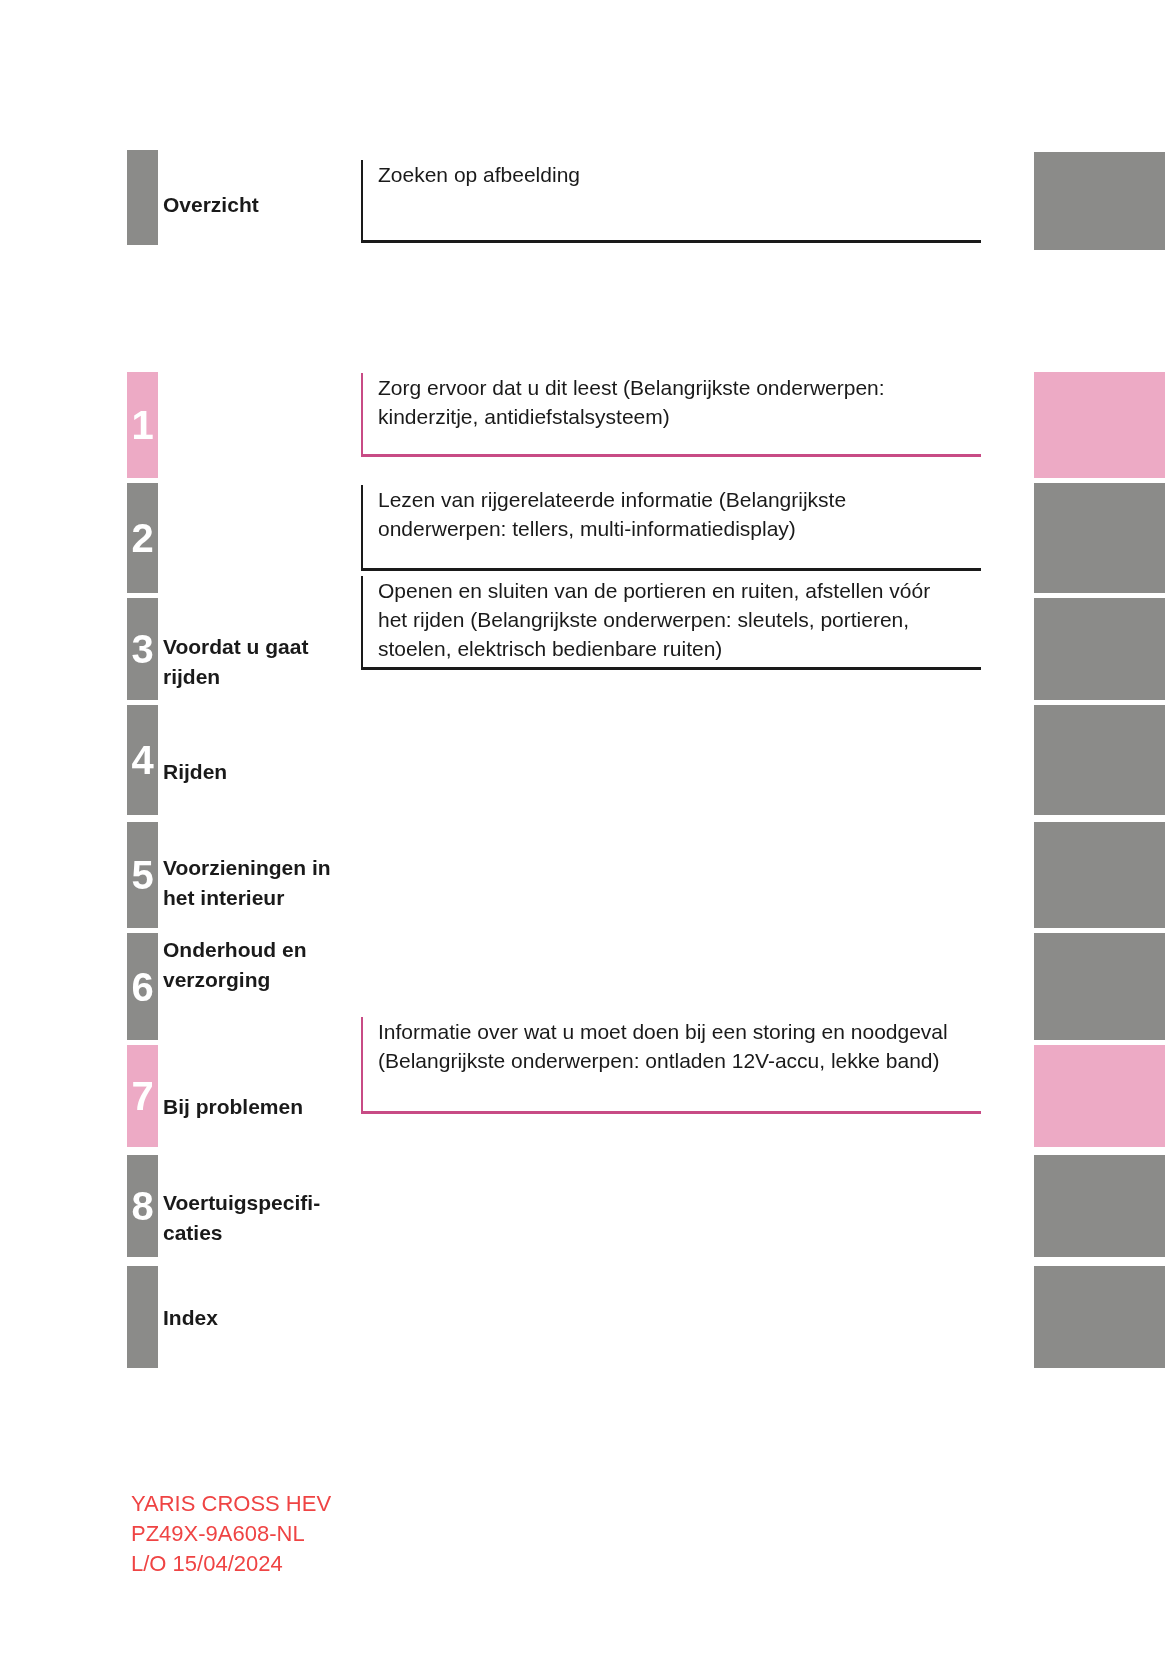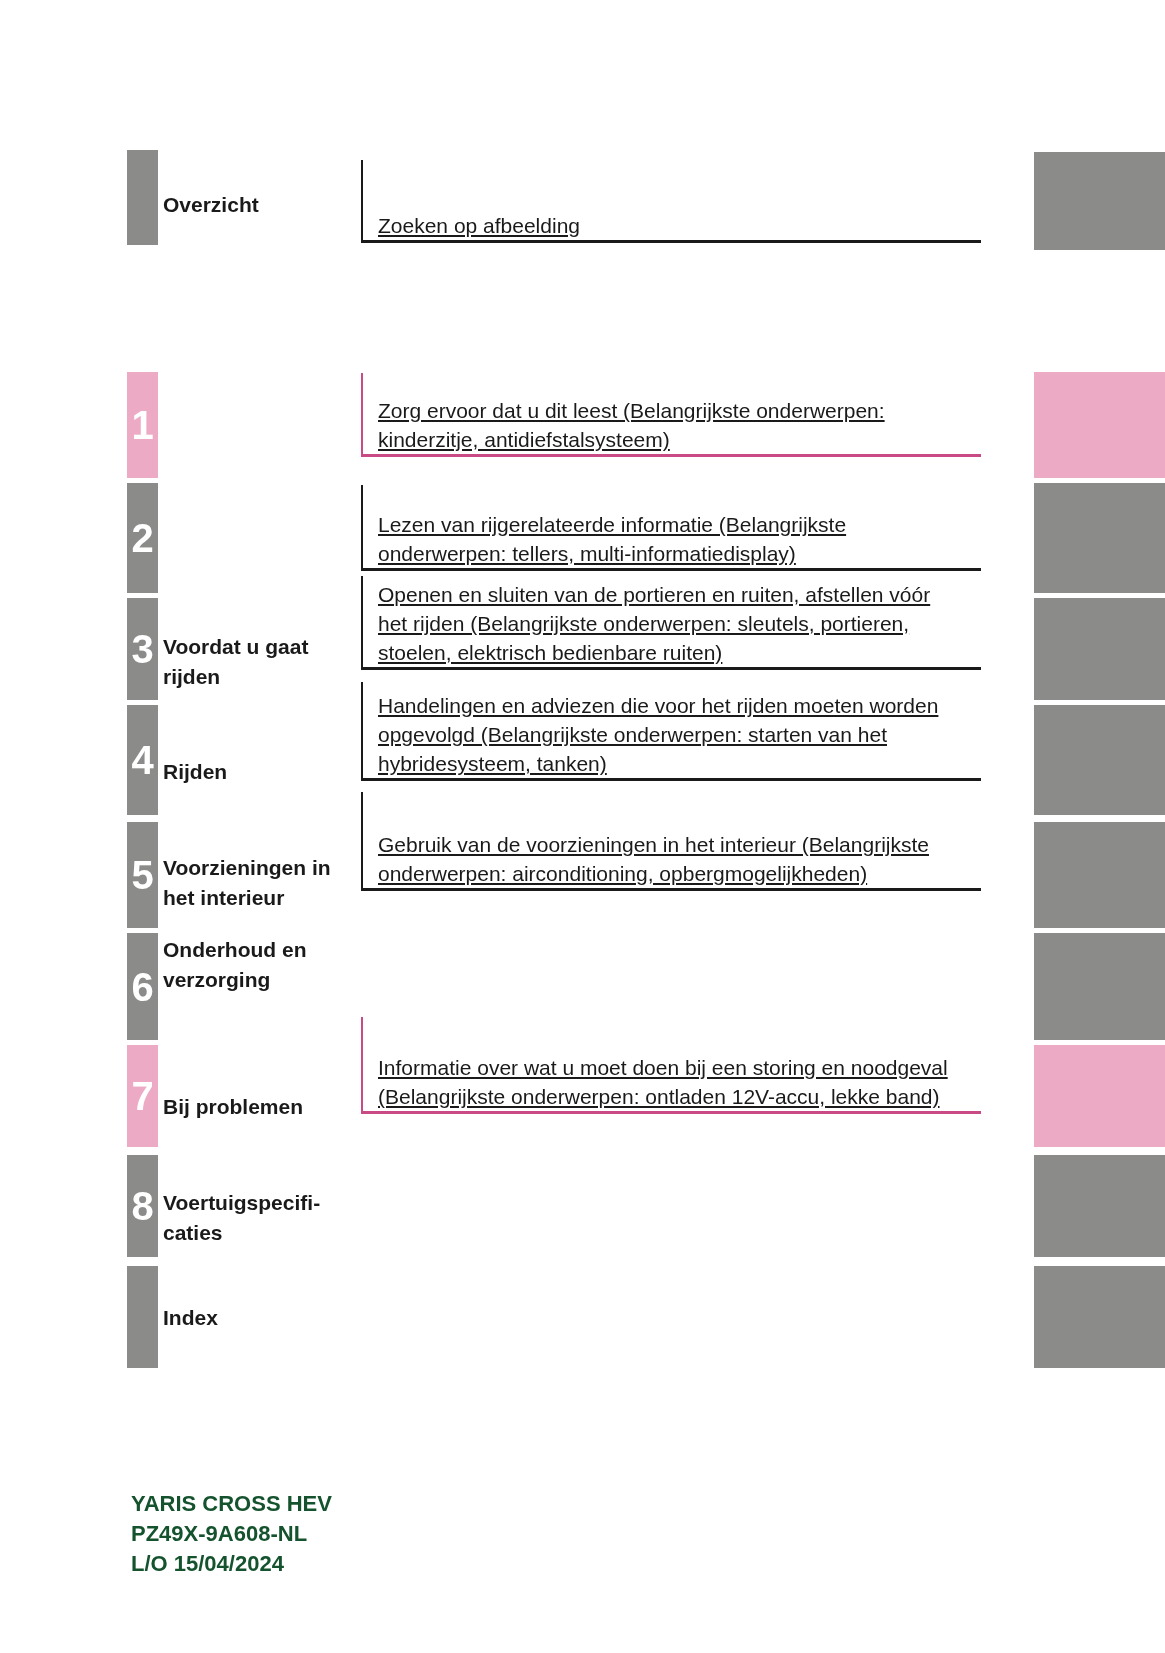--- a/index.html
+++ b/index.html
@@ -31,34 +31,34 @@
     position:absolute;left:163px;width:205px;
     font-size:21px;font-weight:bold;line-height:30px;
     white-space:pre-line;color:#1a1a1a;
   }
   
   .dbox{
     position:absolute;left:361px;width:620px;
     box-sizing:border-box;
     border-left:2px solid #1a1a1a;
     border-bottom:3px solid #1a1a1a;
-    display:flex;align-items:flex-end;text-decoration:underline;
+    display:flex;align-items:flex-start;
   }
   .dbox.pink-border{
     border-left-color:#c84b85;
     border-bottom-color:#c84b85;
   }
   .dbox .desc{
     margin:0;padding:0 28px 0 15px;
     font-size:21px;line-height:29px;color:#1a1a1a;
   }
   
   .footer{
     position:absolute;left:131px;top:1489px;
-    font-size:22px;line-height:30px;color:#14532d;font-weight:bold;
+    font-size:22px;line-height:30px;color:#ef4444;
   }
 </style>
 </head>
 <body>
 
 <div class="page">
 
   <div class="ltab" style="top:150px;height:95px"></div>
   <div class="stitle" style="top:190px">Overzicht</div>
   <div class="dbox" style="top:160px;height:83px">
@@ -89,33 +89,27 @@
 rijden</div>
   <div class="dbox" style="top:576px;height:94px">
     <p class="desc">Openen en sluiten van de portieren en ruiten, afstellen vóór het rijden (Belangrijkste onderwerpen: sleutels, portieren, stoelen, elektrisch bedienbare ruiten)</p>
   </div>
   <div class="rtab" style="top:598px;height:102px"></div>
 
   <div class="ltab" style="top:705px;height:110px">
     <span class="num">4</span>
   </div>
   <div class="stitle" style="top:757px">Rijden</div>
-  <div class="dbox" style="top:682px;height:99px">
-    <p class="desc">Handelingen en adviezen die voor het rijden moeten worden opgevolgd (Belangrijkste onderwerpen: starten van het hybridesysteem, tanken)</p>
-  </div>
   <div class="rtab" style="top:705px;height:110px"></div>
 
   <div class="ltab" style="top:822px;height:106px">
     <span class="num">5</span>
   </div>
   <div class="stitle" style="top:853px">Voorzieningen in
 het interieur</div>
-  <div class="dbox" style="top:792px;height:99px">
-    <p class="desc">Gebruik van de voorzieningen in het interieur (Belangrijkste onderwerpen: airconditioning, opbergmogelijkheden)</p>
-  </div>
   <div class="rtab" style="top:822px;height:106px"></div>
 
   <div class="ltab" style="top:933px;height:107px">
     <span class="num">6</span>
   </div>
   <div class="stitle" style="top:935px">Onderhoud en
 verzorging</div>
   <div class="rtab" style="top:933px;height:107px"></div>
 
   <div class="ltab pink" style="top:1045px;height:102px">

